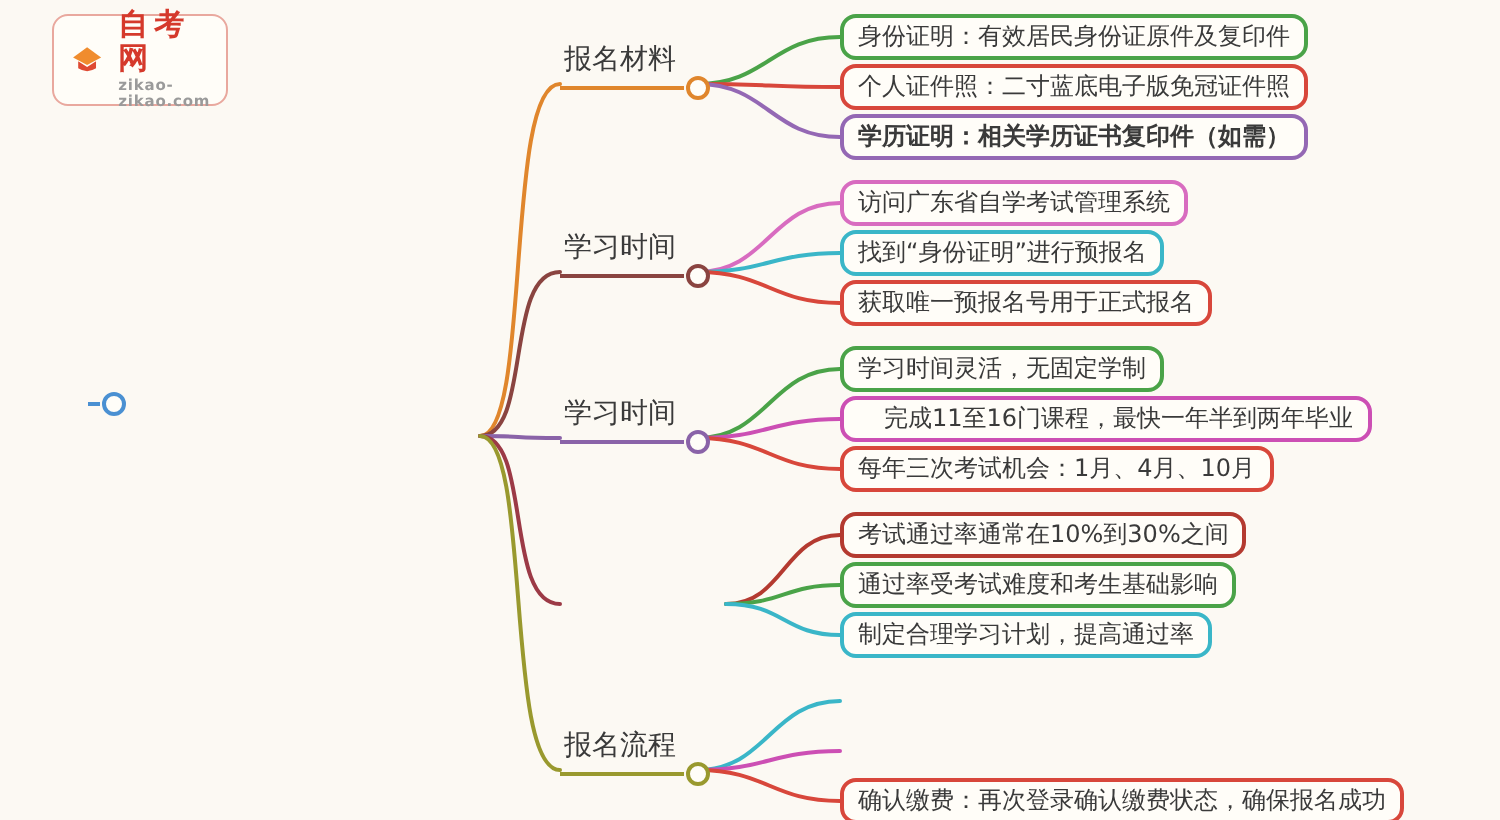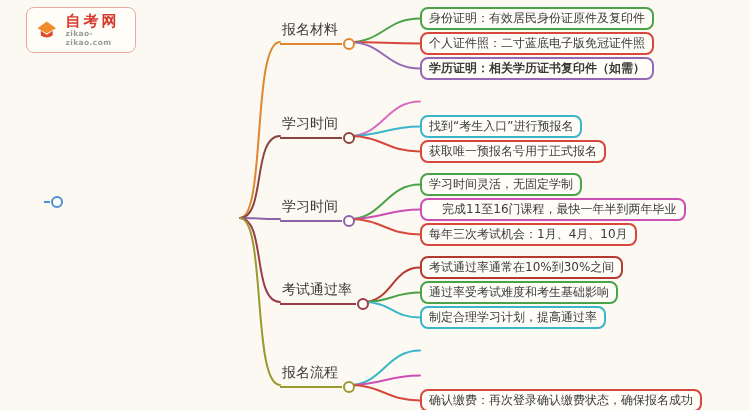--- a/index.html
+++ b/index.html
@@ -14,21 +14,21 @@
   .node{position:absolute;white-space:nowrap;color:#3a3a3a;}
   .labelnode{padding:0 4px 4px 2px;border-bottom:2px solid var(--c,#888);font-size:14px;}
   .labelnode.root{font-size:13px;}
   .dot{position:absolute;width:8px;height:8px;border-radius:50%;background:#fffdf8;border:2px solid var(--c,#888);right:-13px;bottom:-7px;}
   .leaf{
     position:absolute;height:17px;line-height:17px;padding:1px 7px;
     border:2px solid var(--c,#888);border-radius:8px;background:#fffdf8;
     font-size:12px;color:#3a3a3a;white-space:nowrap;
   }
   .logo{
-    position:absolute;left:26px;top:7px;width:110px;height:46px;
+    position:absolute;left:26px;top:7px;width:88px;height:46px;
     border:1px solid #e9a89e;border-radius:8px;background:#fffdf8;
     display:flex;align-items:center;gap:6px;padding:0 7px;box-sizing:border-box;
   }
   .logo-text{display:flex;flex-direction:column;line-height:1.15;}
   .logo-title{color:#d5392b;font-size:15px;font-weight:bold;letter-spacing:3px;}
   .logo-sub{color:#9a9a9a;font-size:7.5px;letter-spacing:.4px;font-weight:bold;}
 </style>
 </head>
 <body>
 
@@ -83,34 +83,31 @@
     <span class="dot"></span>
   </div>
   <div class="node labelnode" style="left: 280px; top: 115px; --c: #8a4440;">
     <span>学习时间</span>
     <span class="dot"></span>
   </div>
   <div class="node labelnode" style="left: 280px; top: 198px; --c: #8a63a8;">
     <span>学习时间</span>
     <span class="dot"></span>
   </div>
-  <div class="node labelnode" style="left: 280px; top: 281px; --c: #9c3a46;">
-    <span>考试通过率</span>
-    <span class="dot"></span>
-  </div>
   <div class="node labelnode" style="left: 280px; top: 364px; --c: #99992e;">
     <span>报名流程</span>
     <span class="dot"></span>
   </div>
 
   <div class="leaf" style="left: 420px; top: 32px; --c: #d8473b;">个人证件照：二寸蓝底电子版免冠证件照</div>
   <div class="leaf" style="left: 420px; top: 7px; --c: #4aa348;">身份证明：有效居民身份证原件及复印件</div>
   <div class="leaf" style="left: 420px; top: 57px; font-weight: bold; --c: #9468b4;">学历证明：相关学历证书复印件（如需）</div>
 
-  <div class="leaf" style="left: 420px; top: 115px; --c: #3ab6c8;">找到“考生入口”进行预报名</div>
+  <div class="leaf" style="left: 420px; top: 90px; --c: #d86cc0;">访问广东省自学考试管理系统</div>
+  <div class="leaf" style="left: 420px; top: 115px; --c: #3ab6c8;">找到“身份证明”进行预报名</div>
   <div class="leaf" style="left: 420px; top: 140px; --c: #d8473b;">获取唯一预报名号用于正式报名</div>
 
   <div class="leaf" style="left: 420px; top: 173px; --c: #4aa348;">学习时间灵活，无固定学制</div>
   <div class="leaf" style="left: 420px; top: 198px; padding-left: 20px; --c: #cc4fb4;">完成11至16门课程，最快一年半到两年毕业</div>
   <div class="leaf" style="left: 420px; top: 223px; --c: #d8473b;">每年三次考试机会：1月、4月、10月</div>
 
   <div class="leaf" style="left: 420px; top: 256px; --c: #b43a30;">考试通过率通常在10%到30%之间</div>
   <div class="leaf" style="left: 420px; top: 281px; --c: #4aa348;">通过率受考试难度和考生基础影响</div>
   <div class="leaf" style="left: 420px; top: 306px; --c: #3ab6c8;">制定合理学习计划，提高通过率</div>
 

